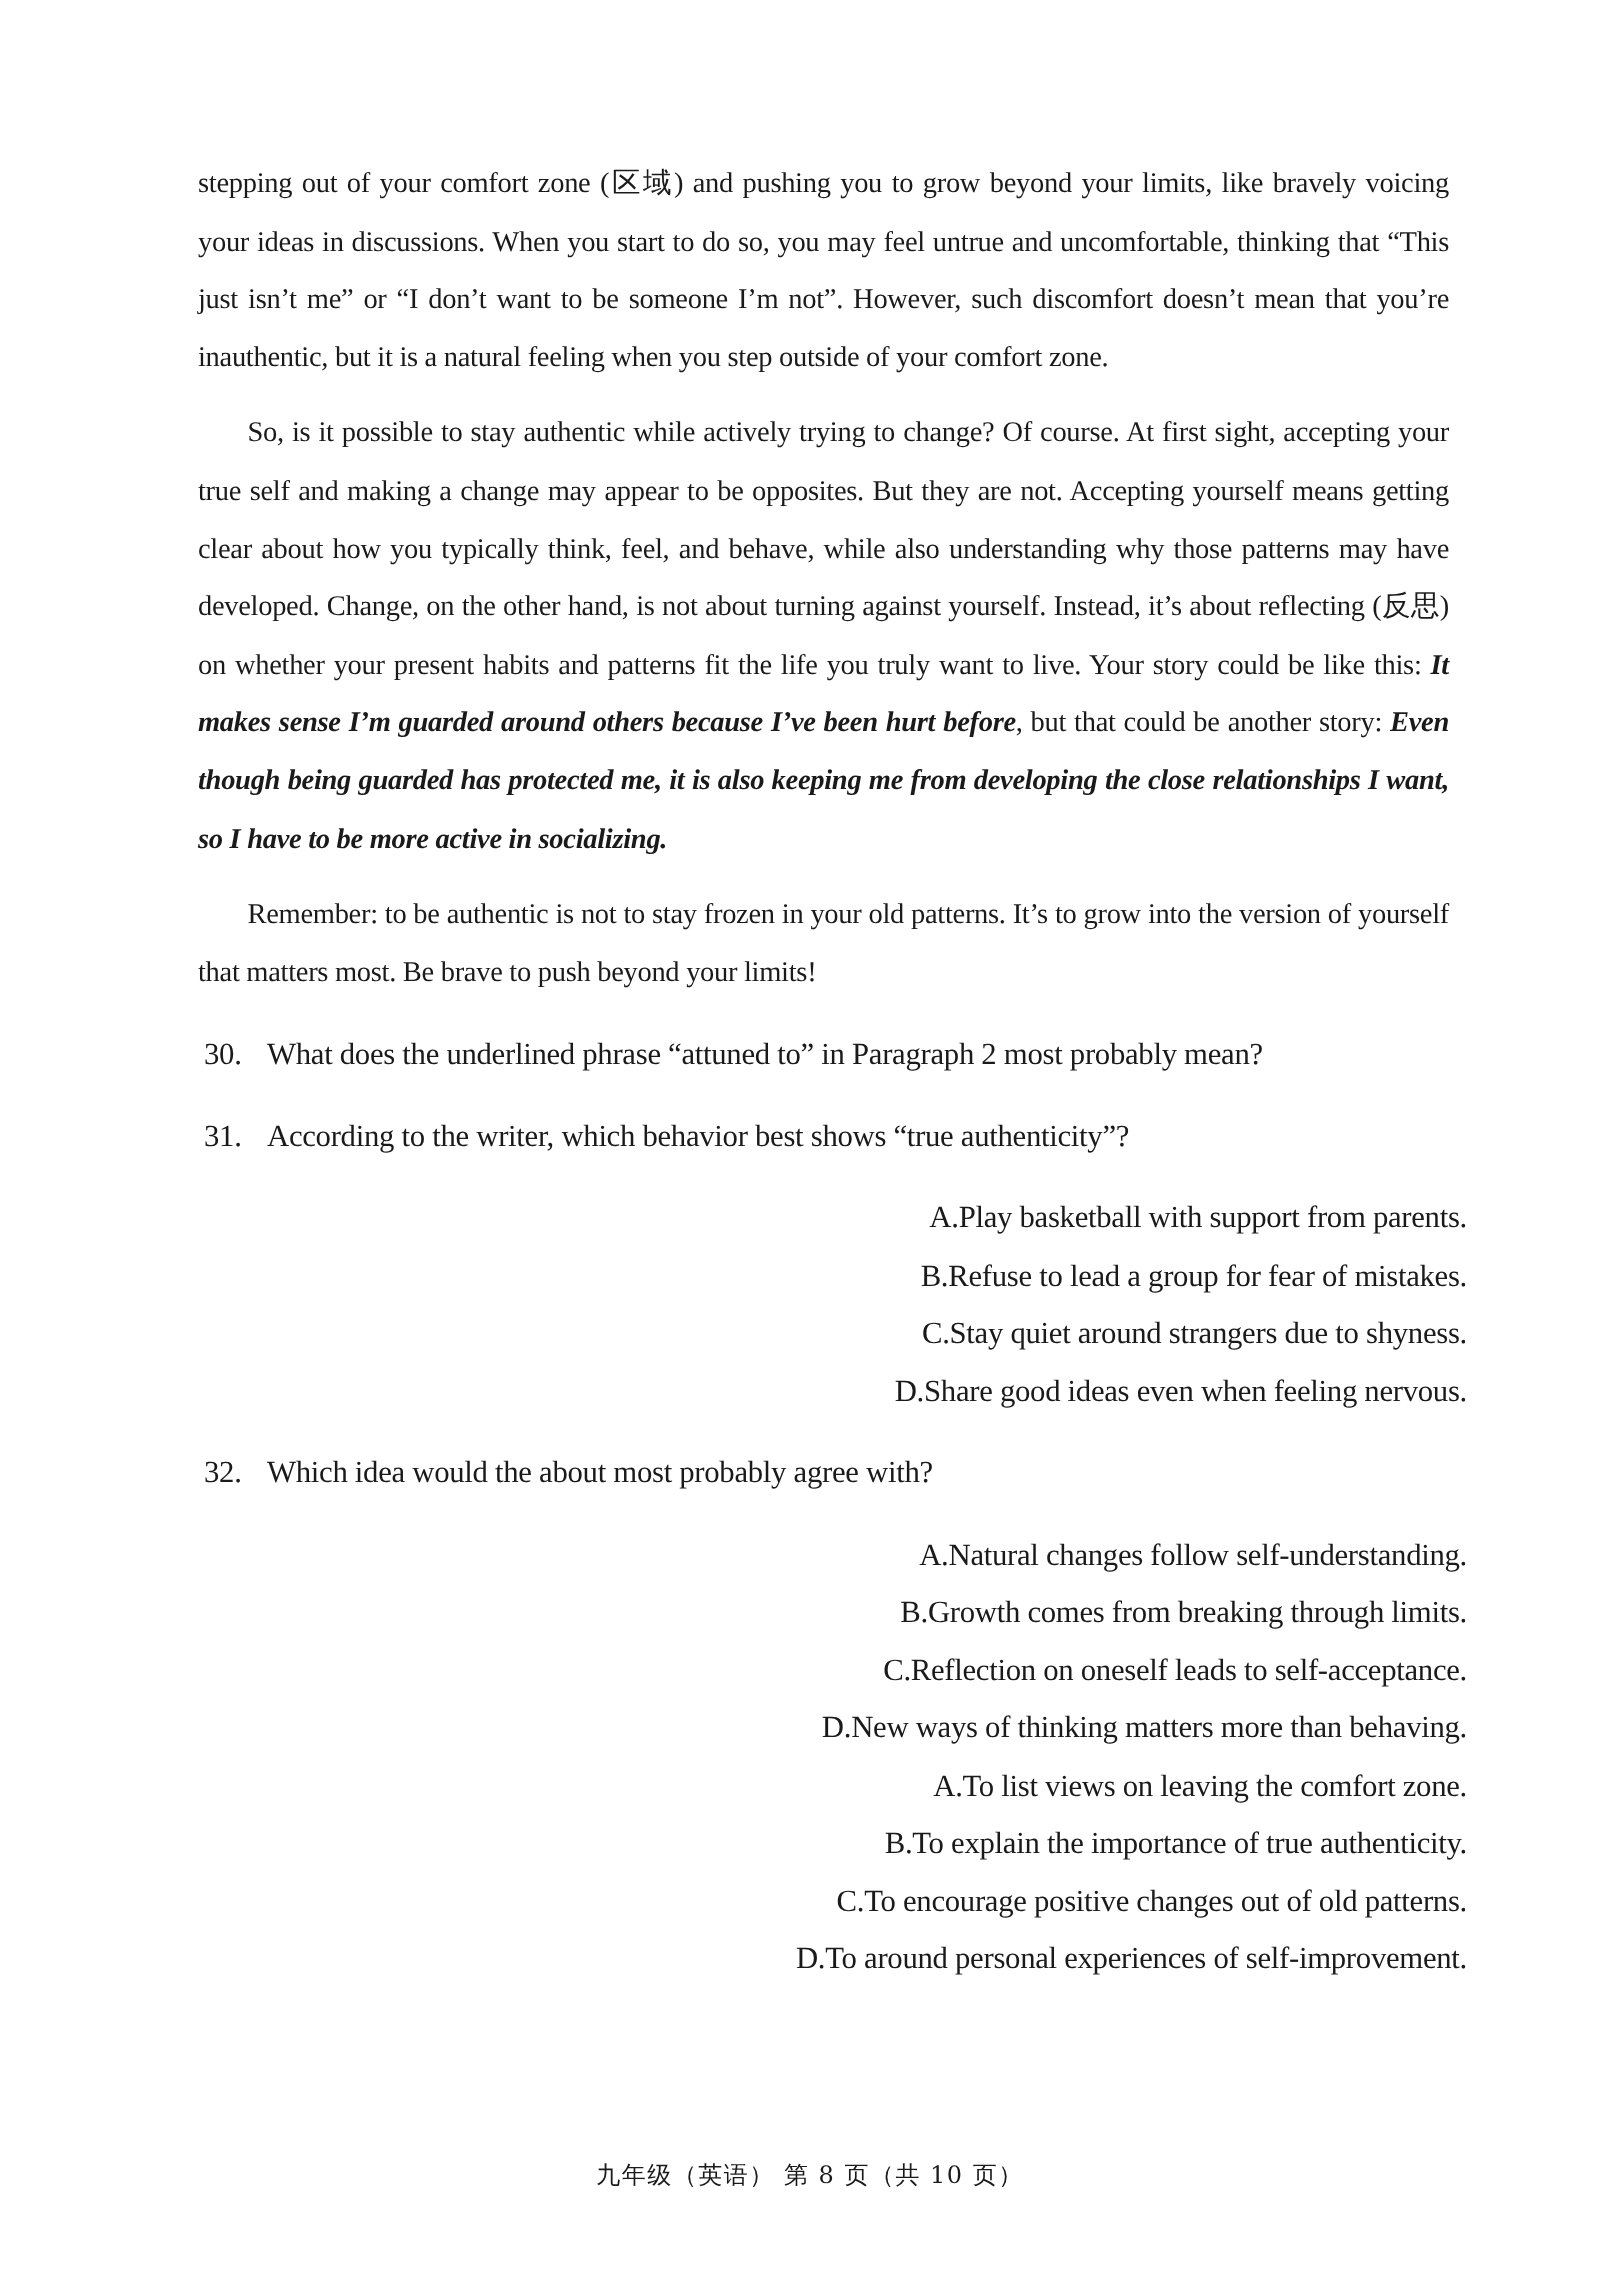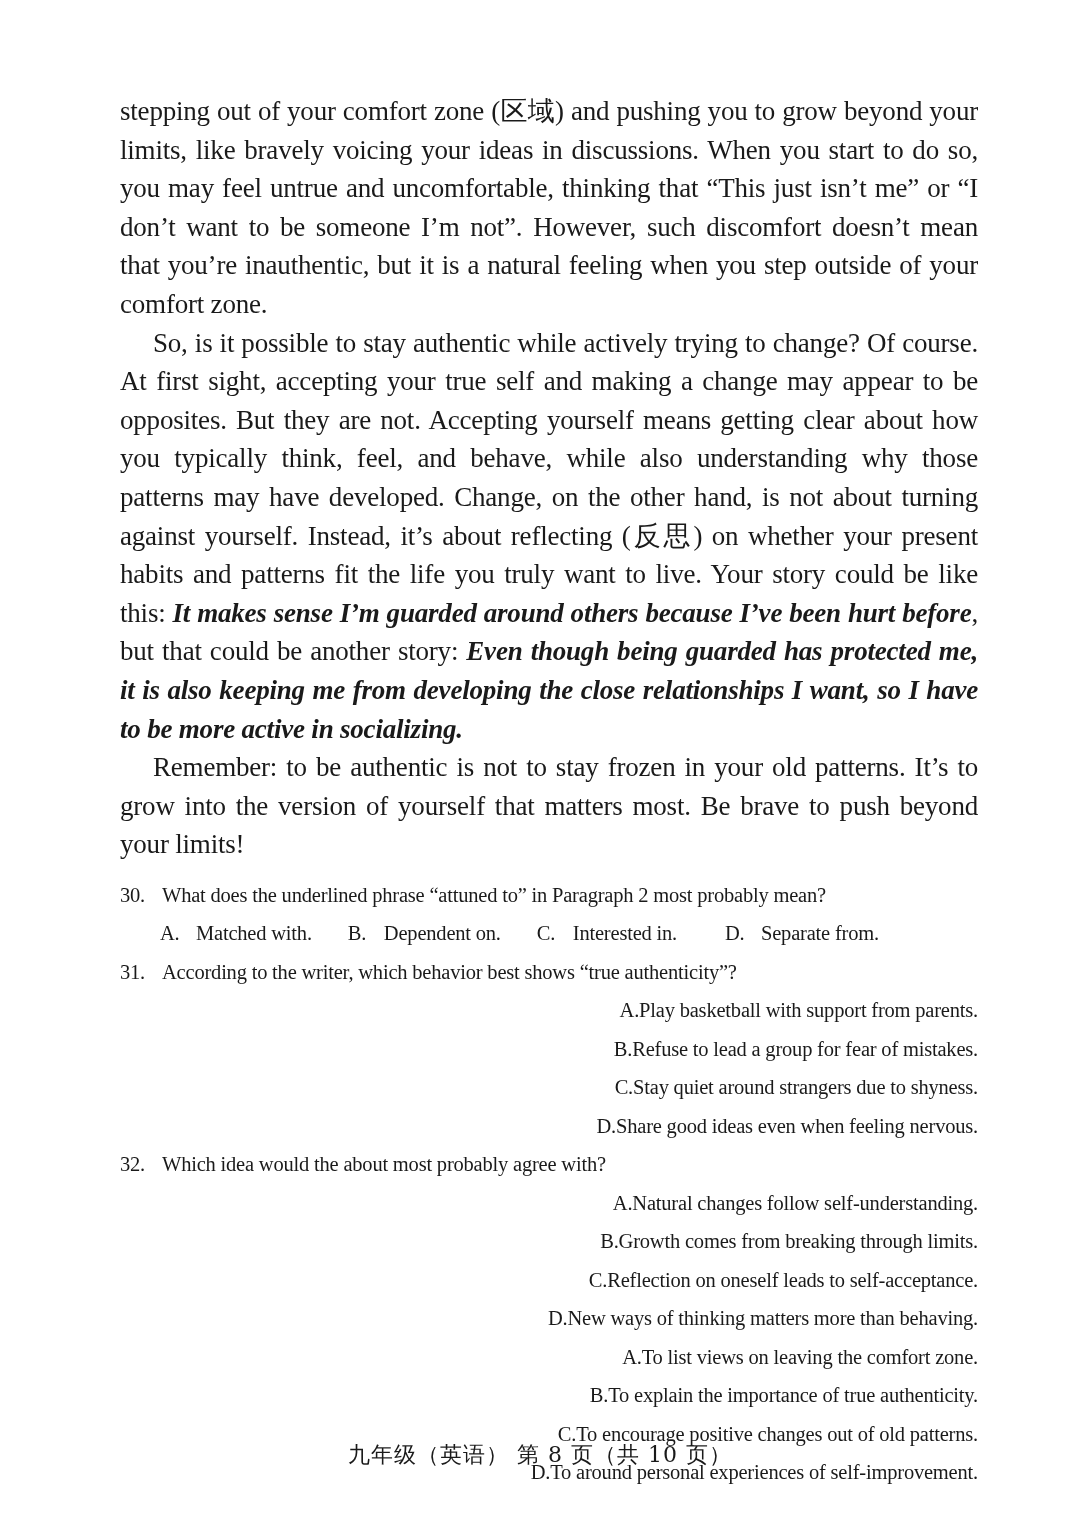--- a/index.html
+++ b/index.html
@@ -3,66 +3,60 @@
 <meta charset="utf-8">
 <style>
   html, body { margin: 0; padding: 0; background: #ffffff; }
   body {
     width: 1080px; height: 1528px; position: relative; overflow: hidden;
     font-family: "Liberation Serif", "DejaVu Serif", serif;
     color: #1a1a1a;
   }
   .page { position: absolute; left: 120px; top: 92px; width: 858px; }
   .para {
-    font-size: 27px; line-height: 38.6px; text-align: justify;
-    margin: 0; letter-spacing: -0.2px;
+    font-size: 19px; line-height: 38.6px; text-align: justify;
+    margin: 12px; letter-spacing: -0.2px;
   }
   .para.indent { text-indent: 33px; }
   .para .it { font-style: italic; font-weight: bold; }
   .questions { margin-top: 12px; }
   .q {
-    font-size: 20.5px; line-height: 38.5px; margin: 0; position: relative;
+    font-size: 20.5px; line-height: 38.5px; margin: 16px; position: relative;
     padding-left: 42px; letter-spacing: -0.2px;
   }
   .q .num { position: absolute; left: 0; top: 0; }
   .opt {
     font-size: 20.5px; line-height: 38.5px; margin: 0; padding-left: 40px;
     letter-spacing: -0.2px;
     text-align: right;
   }
   .opt .letter { display: inline-block; width: 36px; }
   .opt-row { display: flex; padding-left: 40px; font-size: 20.5px; line-height: 38.5px; letter-spacing: -0.2px; }
   .opt-row .cell { margin-right: 36px; }
   .opt-row .cell .letter { display: inline-block; width: 36px; }
   .footer {
     position: absolute; left: 0; width: 1080px; top: 1440px;
-    text-align: center; font-size: 22px; letter-spacing: 1px;
+    text-align: center; font-size: 16px; letter-spacing: 1px;
     font-family: "DejaVu Serif", serif;
   }
 </style>
 </head>
 <body>
 
 <div class="page">
   <p class="para">stepping out of your comfort zone (区域) and pushing you to grow beyond your limits, like bravely voicing your ideas in discussions. When you start to do so, you may feel untrue and uncomfortable, thinking that “This just isn’t me” or “I don’t want to be someone I’m not”. However, such discomfort doesn’t mean that you’re inauthentic, but it is a natural feeling when you step outside of your comfort zone.</p>
 
   <p class="para indent"><span>So, is it possible to stay authentic while actively trying to change? Of course. At first sight, accepting your true self and making a change may appear to be opposites. But they are not. Accepting yourself means getting clear about how you typically think, feel, and behave, while also understanding why those patterns may have developed. Change, on the other hand, is not about turning against yourself. Instead, it’s about reflecting (反思) on whether your present habits and patterns fit the life you truly want to live. Your story could be like this: </span><span class="it">It makes sense I’m guarded around others because I’ve been hurt before</span><span>, but that could be another story: </span><span class="it">Even though being guarded has protected me, it is also keeping me from developing the close relationships I want, so I have to be more active in socializing.</span></p>
 
   <p class="para indent">Remember: to be authentic is not to stay frozen in your old patterns. It’s to grow into the version of yourself that matters most. Be brave to push beyond your limits!</p>
 
   <div class="questions">
 
     <div>
       <p class="q"><span class="num">30.</span><span>What does the underlined phrase “attuned to” in Paragraph 2 most probably mean?</span></p>
-      <div class="opt-row">
-        <span class="cell"><span class="letter">A.</span><span>Matched with.</span></span>
-        <span class="cell"><span class="letter">B.</span><span>Dependent on.</span></span>
-        <span class="cell" style="margin-right:48px"><span class="letter">C.</span><span>Interested in.</span></span>
-        <span class="cell"><span class="letter">D.</span><span>Separate from.</span></span>
-      </div>
     </div>
 
     <div>
       <p class="q"><span class="num">31.</span><span>According to the writer, which behavior best shows “true authenticity”?</span></p>
       <p class="opt"><span class="letter">A.</span><span>Play basketball with support from parents.</span></p>
       <p class="opt"><span class="letter">B.</span><span>Refuse to lead a group for fear of mistakes.</span></p>
       <p class="opt"><span class="letter">C.</span><span>Stay quiet around strangers due to shyness.</span></p>
       <p class="opt"><span class="letter">D.</span><span>Share good ideas even when feeling nervous.</span></p>
     </div>
 

